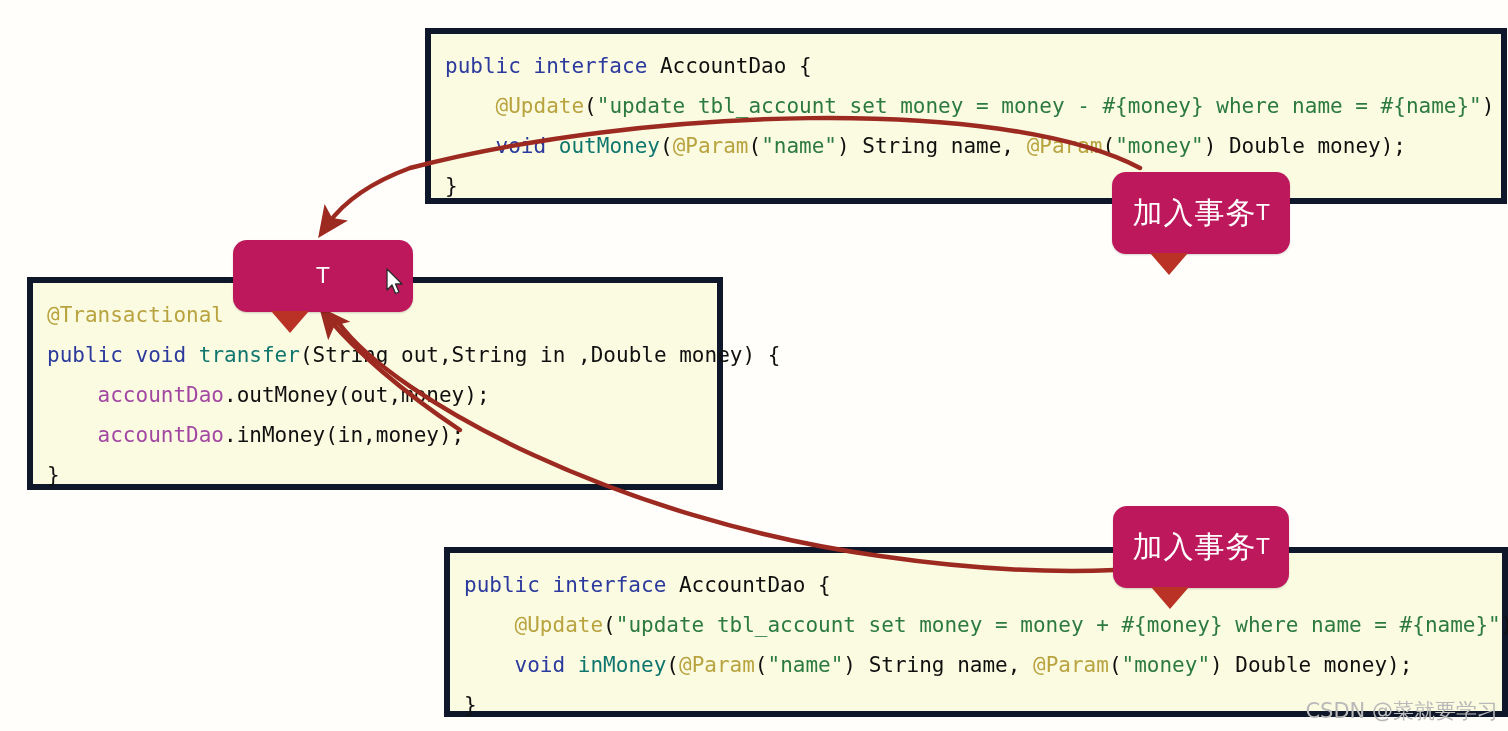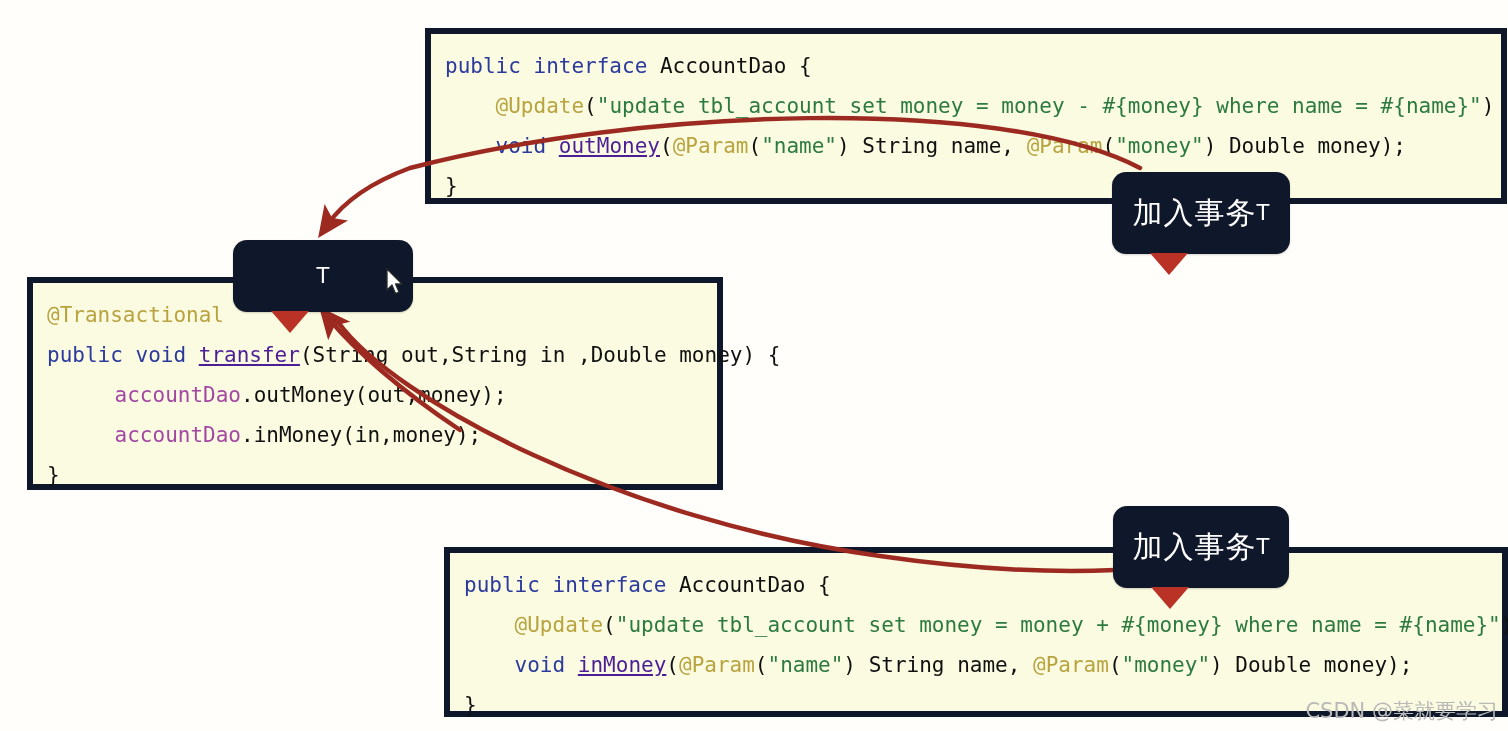--- a/index.html
+++ b/index.html
@@ -48,30 +48,30 @@
   }
   #code-bottom {
     left: 444px;
     top: 547px;
     width: 1064px;
     height: 170px;
   }
 
   
   .kw      { color: #2b3a9c; }
-  .tealfn  { color: #4c1d95; text-decoration: underline; }
+  .tealfn  { color: #0f766e; }
   .ann     { color: #b8a33f; }
   .str     { color: #2c7a3f; }
   .plain   { color: #101010; }
-  .field   { color: #a347a3; margin-left: 17px; }
+  .field   { color: #a347a3; }
 
   
   .bubble {
     position: absolute;
-    background: #0f172a;
+    background: #be185d;
     border-radius: 14px;
     color: #ffffff;
     font-family: "DejaVu Sans", sans-serif;
     font-size: 30px;
     letter-spacing: 1px;
     display: flex;
     align-items: center;
     justify-content: center;
     z-index: 6;
     box-shadow: 0 1px 2px rgba(0,0,0,0.18);

